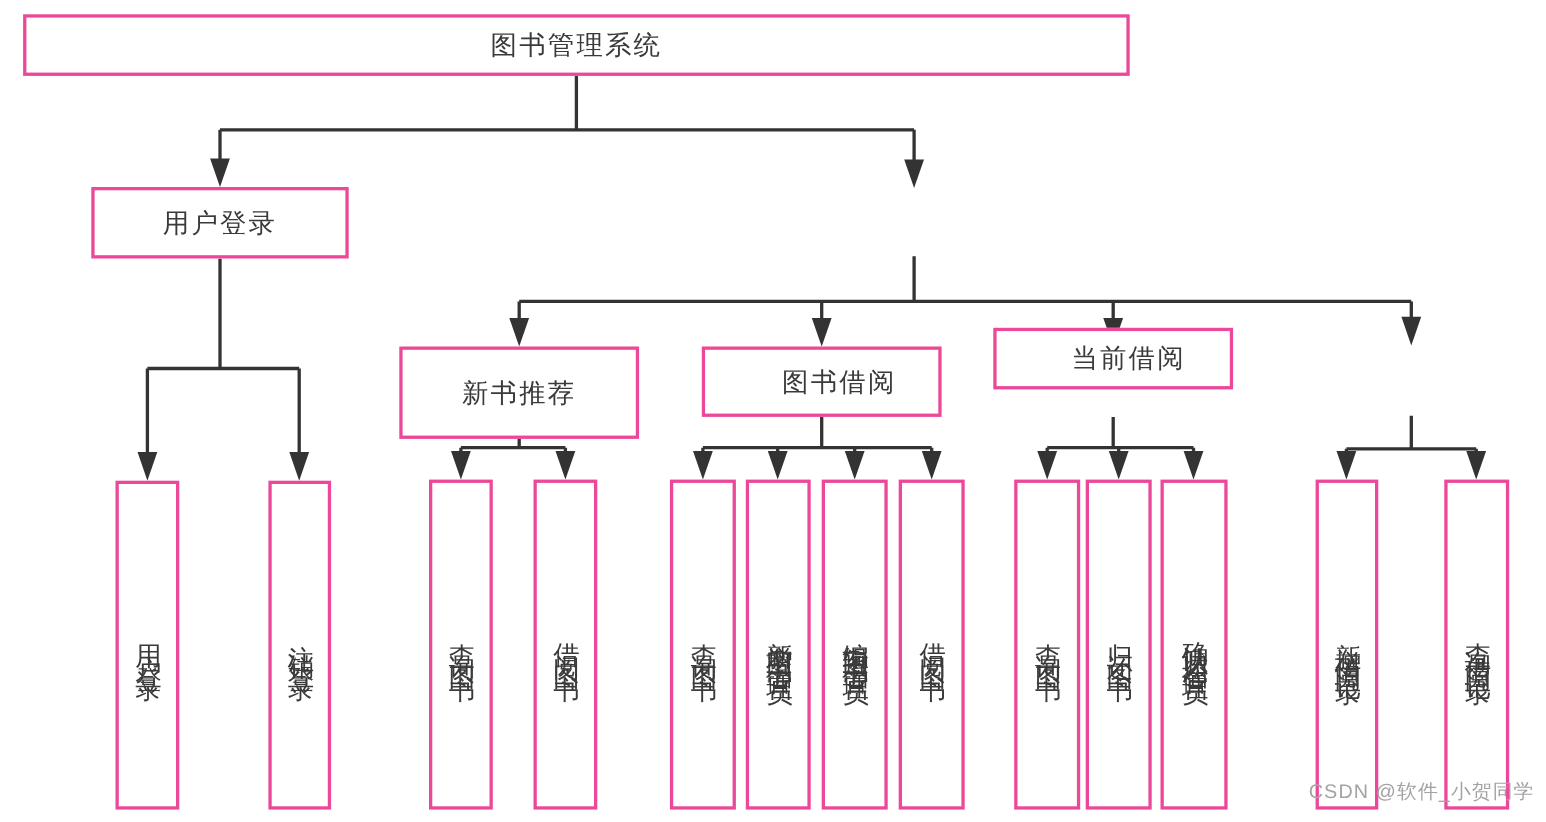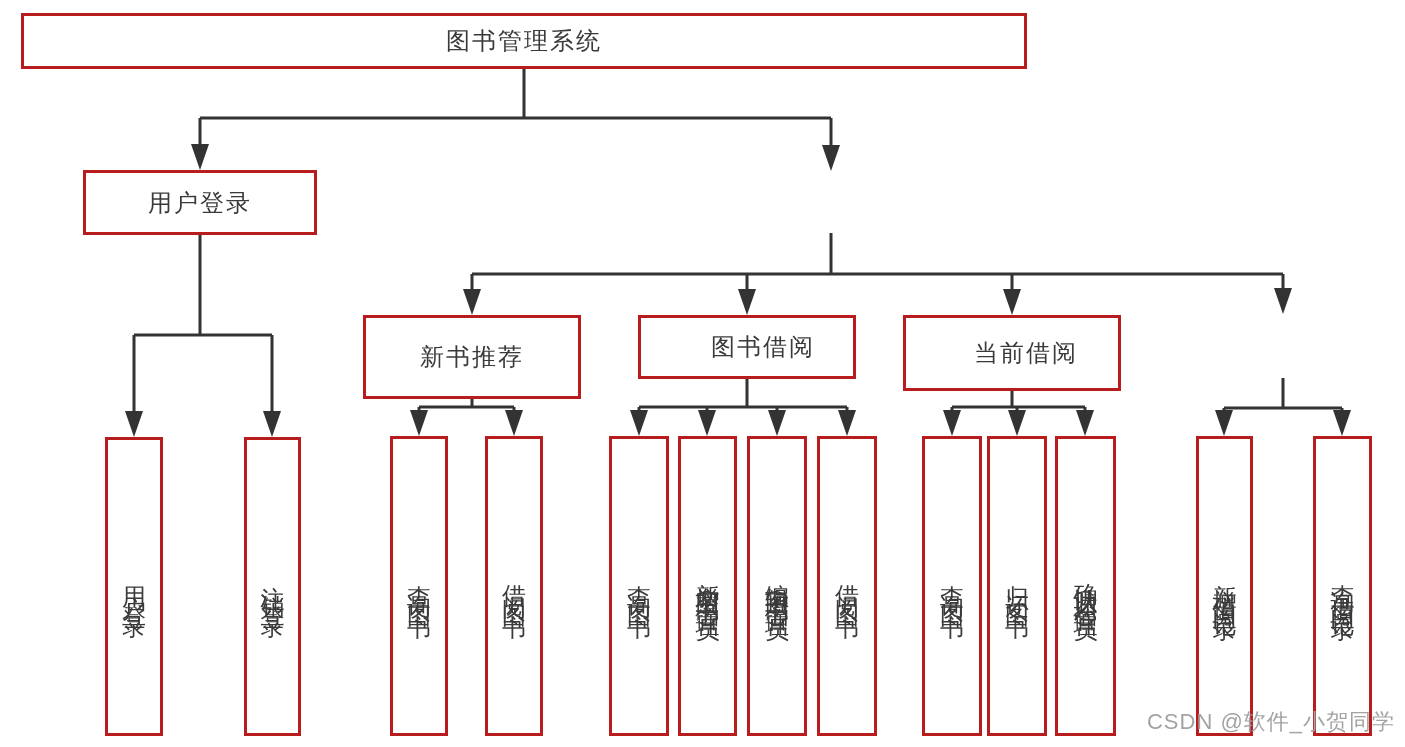--- a/index.html
+++ b/index.html
@@ -17,40 +17,40 @@
     width:1405px;height:747px;
     background:var(--background);
     overflow:hidden;
   }
   svg.connectors{position:absolute;left:0;top:0;width:1405px;height:747px;}
   svg.connectors path{stroke:var(--line);stroke-width:3;fill:none;}
   svg.connectors polygon{fill:var(--line);stroke:none;}
   .box{
     position:absolute;
     background:var(--box_bg);
-    border:3px solid #b91c1c;
+    border:3px solid #ec4899;
     display:flex;align-items:center;justify-content:center;
     color:var(--text);
     font-size:24px;
     letter-spacing:2px;
     text-align:center;
     white-space:nowrap;
   }
   .leaf span{
     writing-mode:vertical-rl;
     text-orientation:mixed;
     line-height:1;
     letter-spacing:10px;
   }
   .leaf span.v6{letter-spacing:7px;}
   .leaf span.v9{letter-spacing:5px;}
   .watermark{
     position:absolute;
     right:10px;top:707px;
-    font-size:22px;
+    font-size:18px;
     color:var(--watermark);
     letter-spacing:1px;
     z-index:5;
   }
 </style>
 </head>
 <body>
 
 <div class="canvas">
 
@@ -89,21 +89,21 @@
     <polygon points="1215,410 1233,410 1224,436"></polygon>
     <polygon points="1333,410 1351,410 1342,436"></polygon>
   </svg>
 
   <div class="box" style="left:21px;top:13px;width:1006px;height:56px;">图书管理系统</div>
 
   <div class="box" style="left:83px;top:170px;width:234px;height:65px;">用户登录</div>
 
   <div class="box" style="left:363px;top:315px;width:218px;height:84px;">新书推荐</div>
   <div class="box" style="left:638px;top:315px;width:218px;height:64px;padding-left:32px;">图书借阅</div>
-  <div class="box" style="left:903px;top:315px;width:218px;height:76px;padding-left:28px;">当前借阅</div>
+  <div class="box" style="left:903px;top:298px;width:218px;height:56px;padding-left:28px;">当前借阅</div>
 
   <div class="box leaf" style="left:105px;top:437px;width:58px;height:299px;">
     <span>用户登录</span>
   </div>
   <div class="box leaf" style="left:244px;top:437px;width:57px;height:299px;">
     <span>注销登录</span>
   </div>
 
   <div class="box leaf" style="left:390px;top:436px;width:58px;height:300px;">
     <span>查询图书</span>

